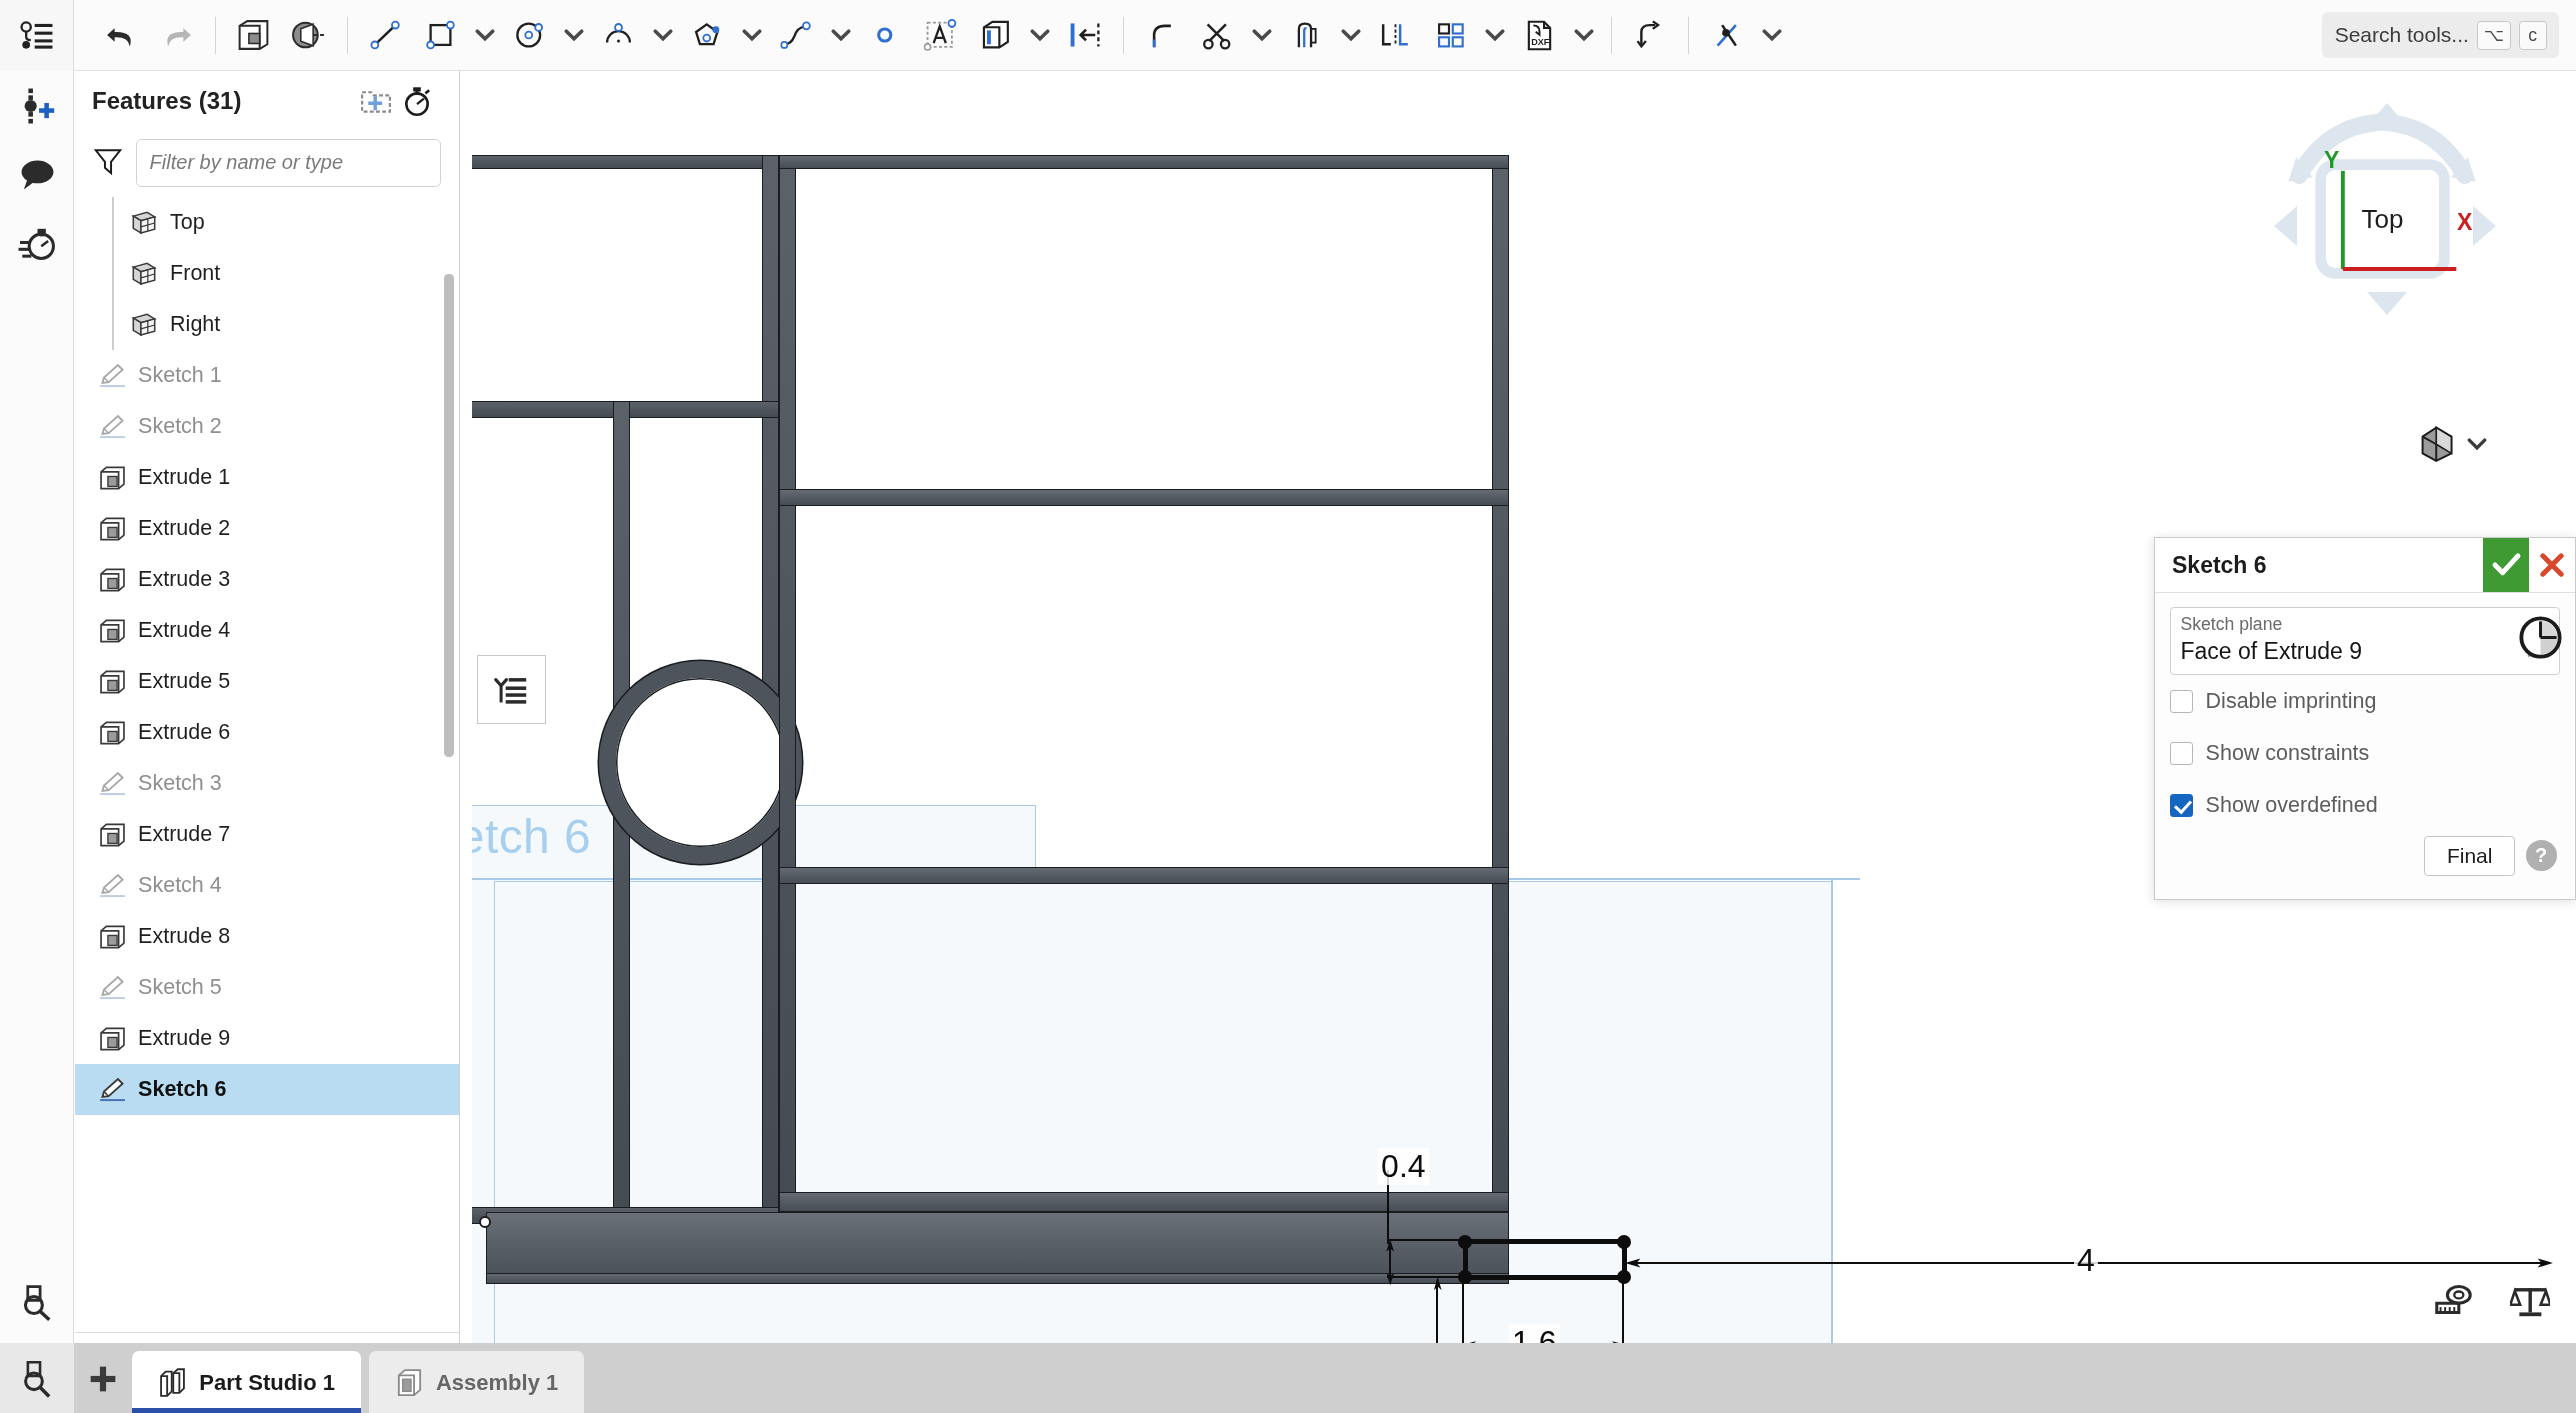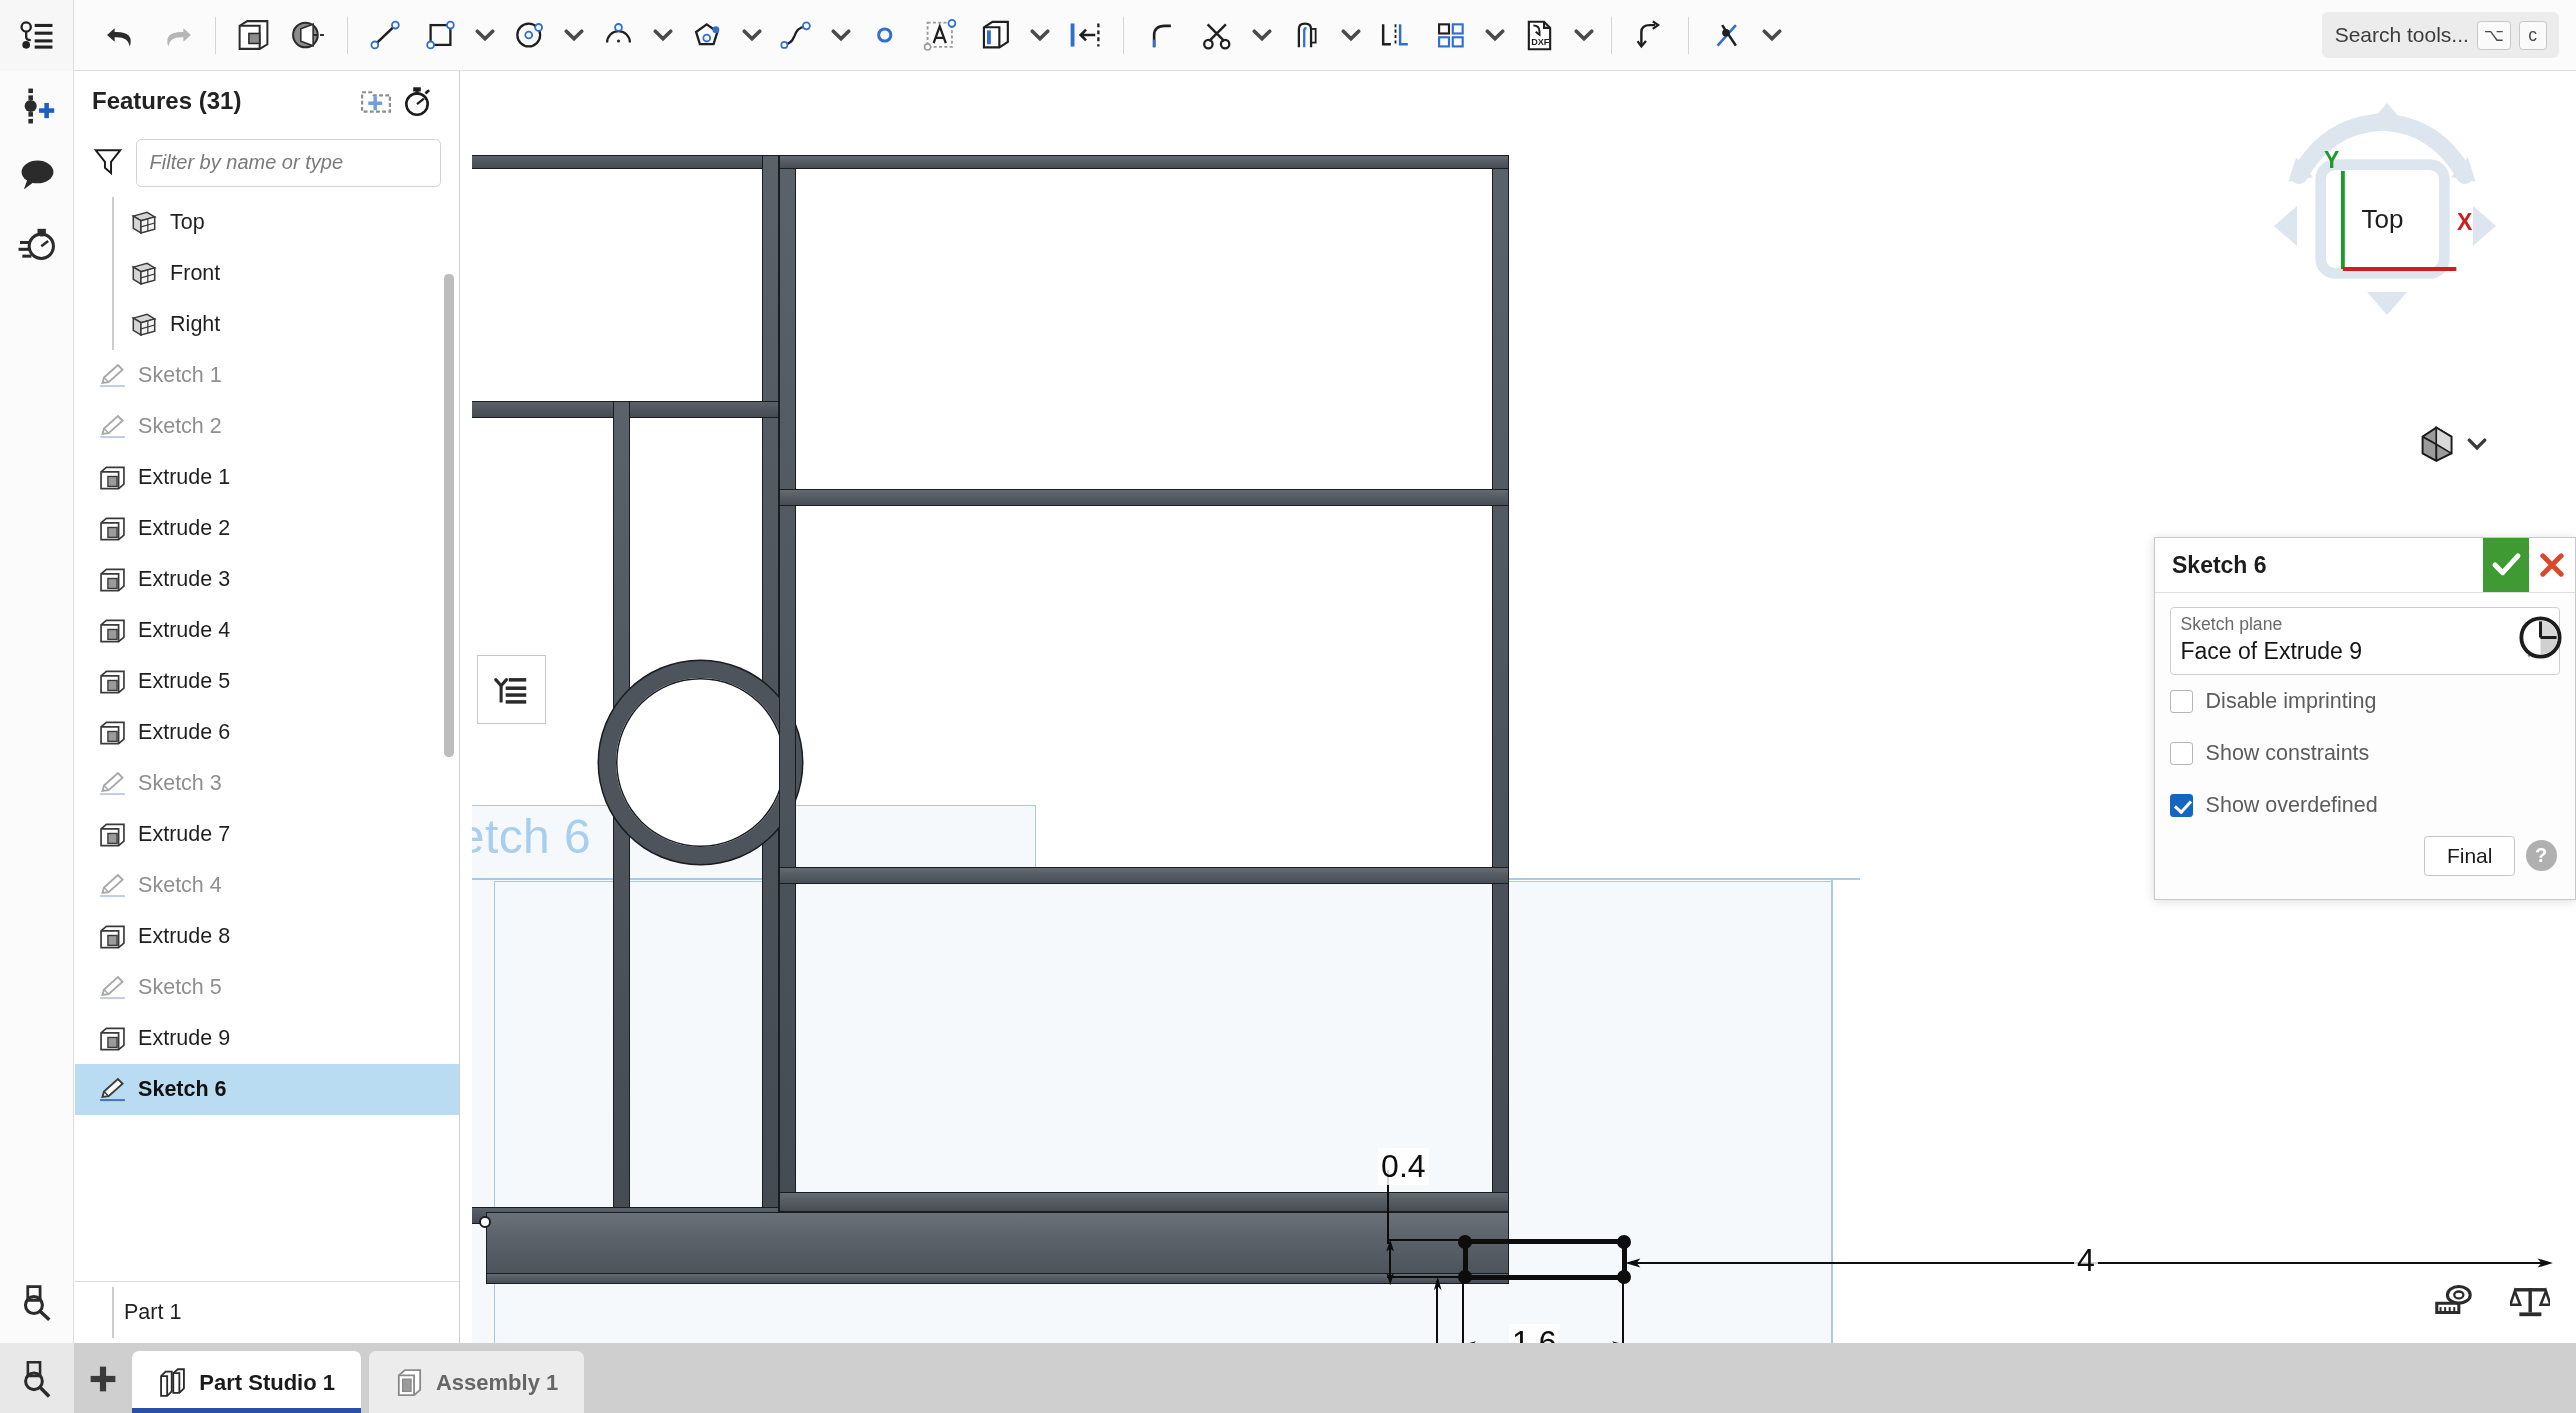--- a/index.html
+++ b/index.html
@@ -758,25 +758,20 @@
               </svg>
             </span>
             <span class="ft-lbl">Sketch 6</span>
           </div>
         </div>
       <div id="ft-scrollbar"></div>
     </div>
 
     <div id="ft-divider"></div>
     <div id="parts-section">
-      <div id="parts-rows">
-          <div class="ft-row indent1">
-            <span>Part 1</span>
-          </div>
-        </div>
     </div>
   </div>
 
   <div id="viewport">
 
     <div class="sk-plane" style="left:-134px; top:734px; width:698px; height:613px;"></div>
     <div class="sk-plane" style="left:21.5px; top:810px; width:1338px; height:537px;"></div>
     <div class="sk-line-h" style="left:-134px; top:807px; width:1522px;"></div>
     <div class="sk-line-v" style="left:1359px; top:807px; height:541px;"></div>
 

